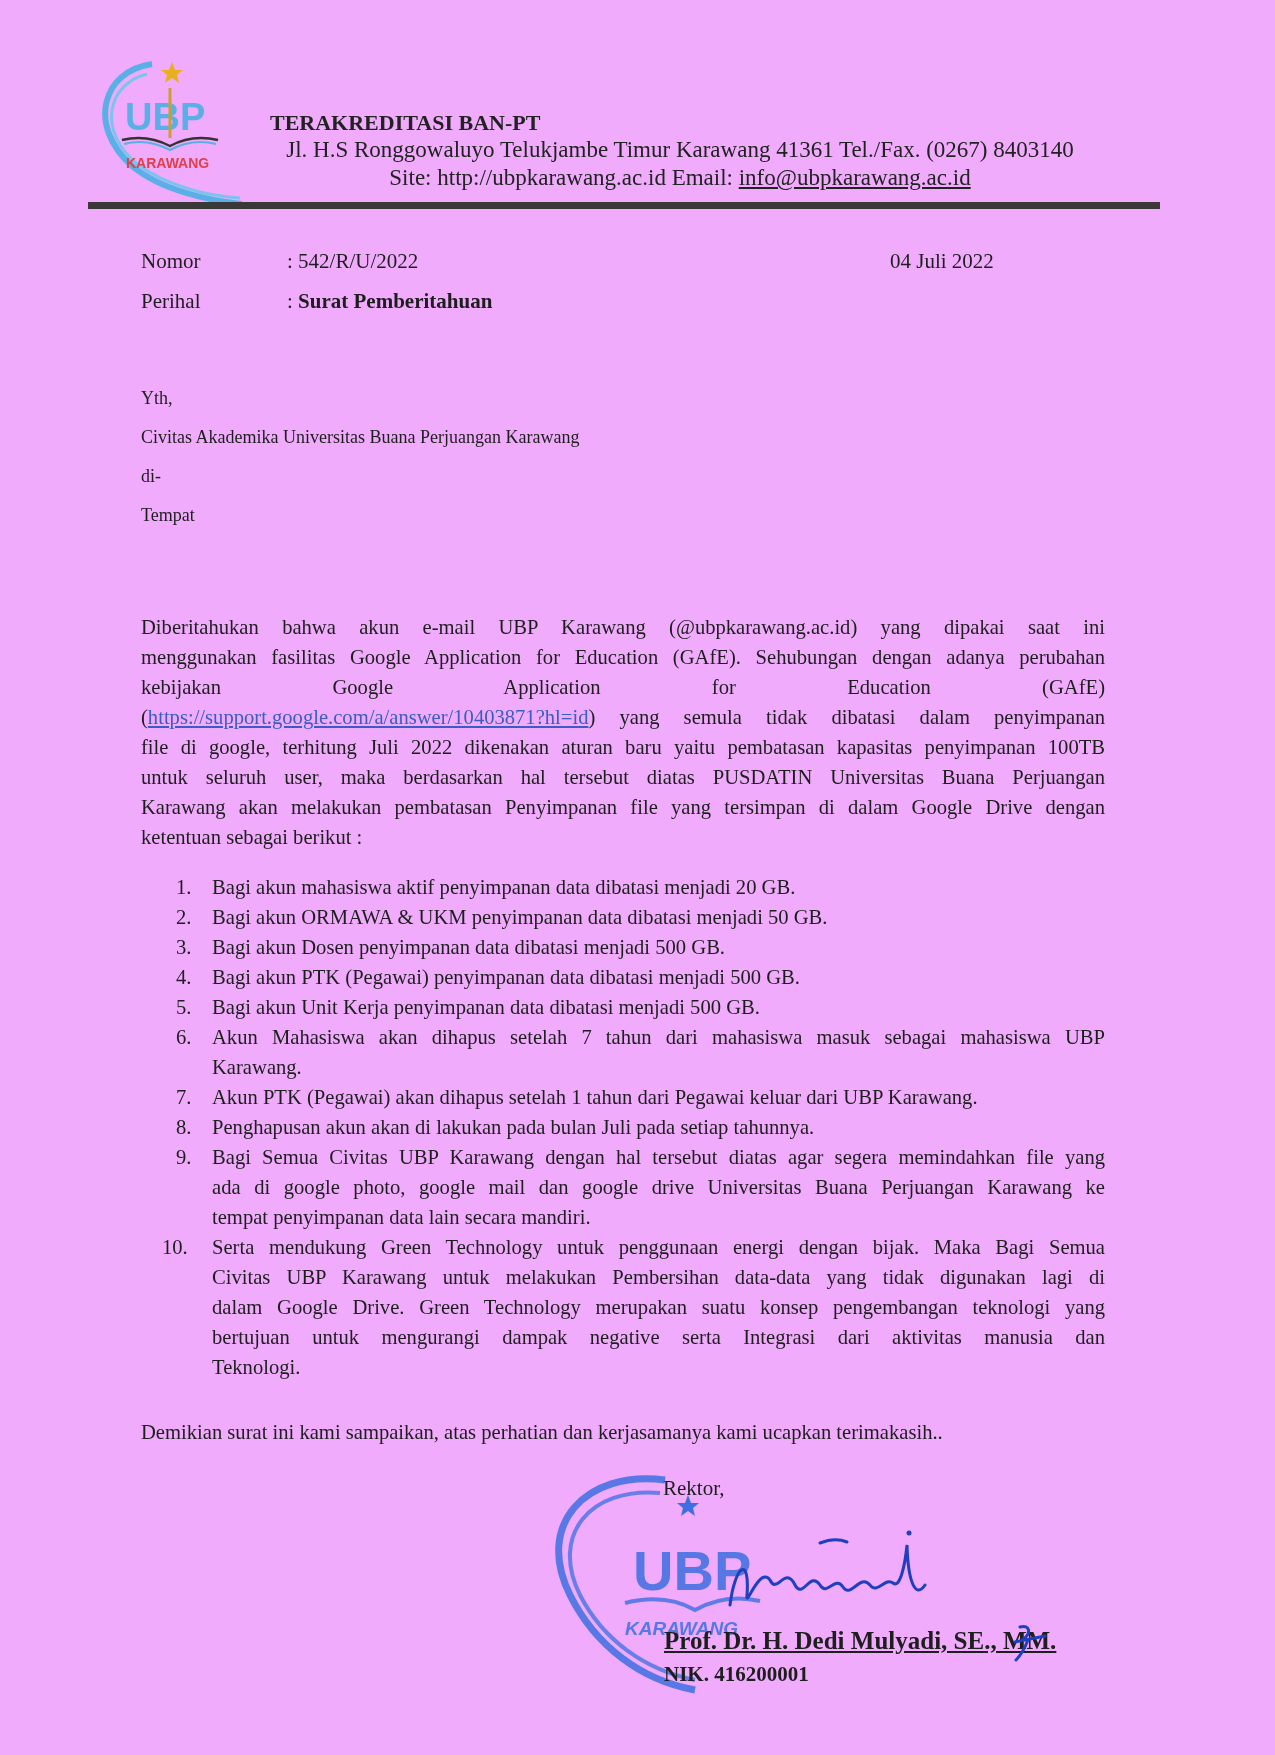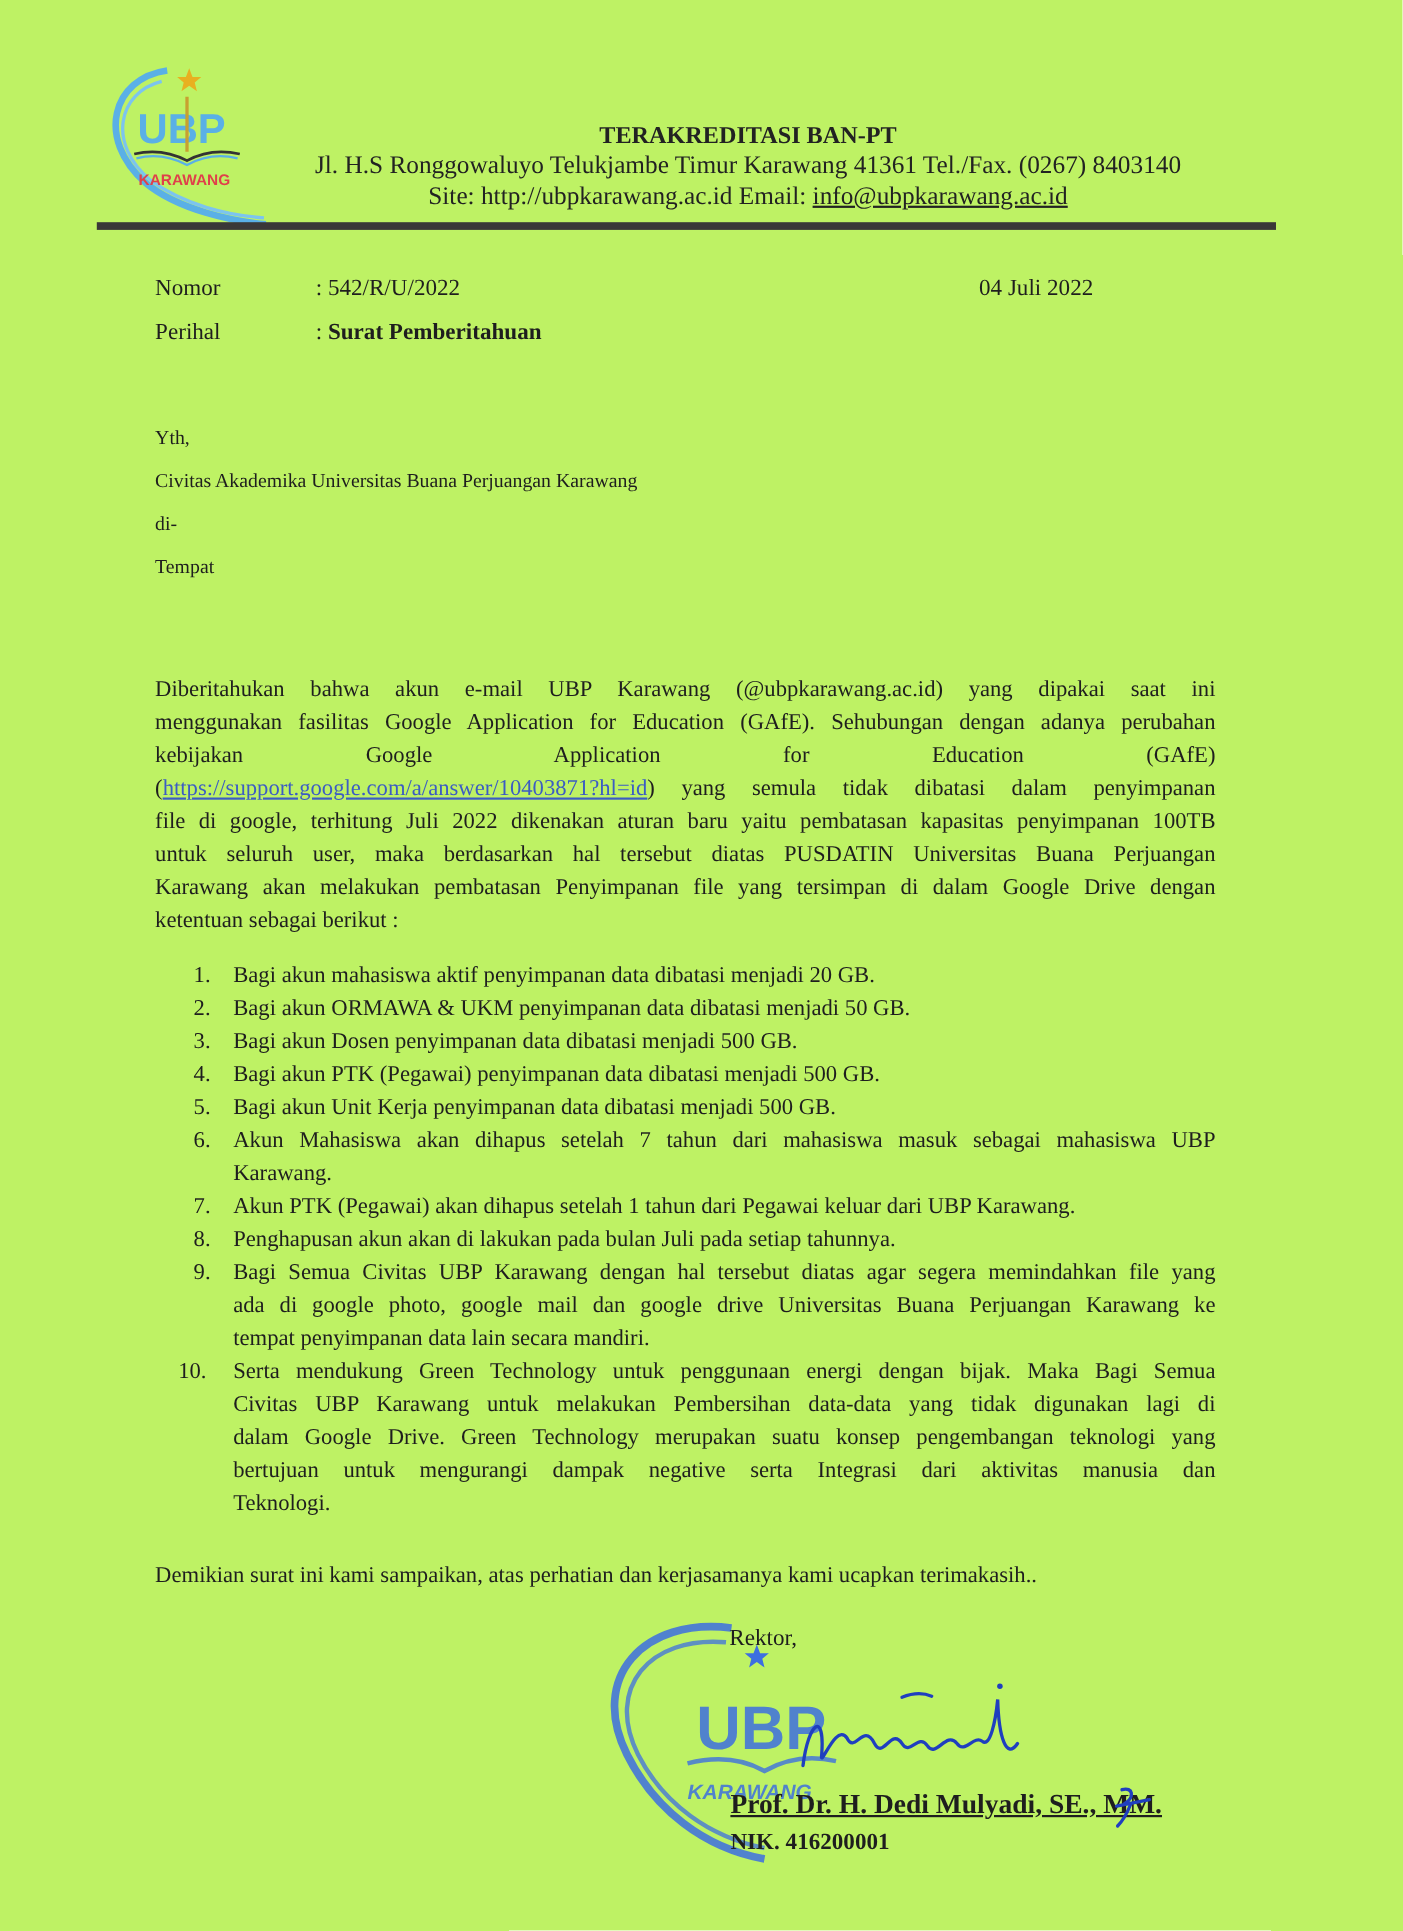--- a/index.html
+++ b/index.html
@@ -1,24 +1,24 @@
 <!DOCTYPE html>
 <html><head>
 <meta charset="utf-8">
 <style>
   html, body { margin: 0; padding: 0; background: #ffffff; }
   body { width: 1275px; height: 1755px; position: relative; overflow: hidden;
          font-family: "Liberation Serif", "DejaVu Serif", serif; color: #1e1e1e; }
-  .page { position: absolute; left: 0; top: 0; width: 1275px; height: 1755px; background: #bef264; }
+  .page { position: absolute; left: 0; top: 0; width: 1275px; height: 1755px; background: #f0abfc; }
 
   
   .logo { position: absolute; left: 92px; top: 56px; width: 150px; height: 150px; }
   .uni-title { position: absolute; left: 270px; top: 68px; width: 820px; text-align: center;
                font-size: 33px; font-weight: bold; letter-spacing: 0.5px; color: #222; }
-  .accred { position: absolute; left: 270px; top: 110px; width: 820px; text-align: center;
+  .accred { position: absolute; left: 270px; top: 110px; width: 820px; text-align: left;
             font-size: 22px; font-weight: bold; color: #222; }
   .address { position: absolute; left: 240px; top: 137px; width: 880px; text-align: center;
              font-size: 23px; color: #222; white-space: nowrap; }
   .site { position: absolute; left: 240px; top: 165px; width: 880px; text-align: center;
           font-size: 23px; color: #222; white-space: nowrap; }
   .site .email { text-decoration: underline; }
   .rule { position: absolute; left: 88px; top: 202px; width: 1072px; height: 7px; background: #3a3838; }
 
   
   .meta-label { position: absolute; left: 141px; font-size: 21px; }

